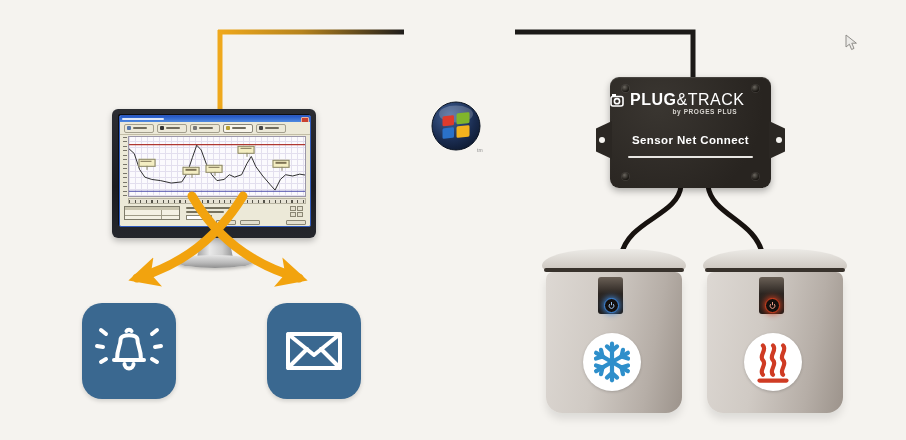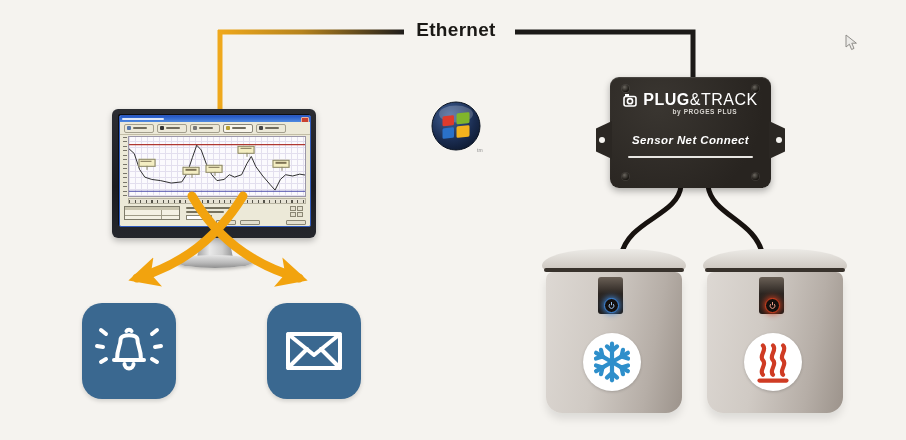--- a/index.html
+++ b/index.html
@@ -42,26 +42,26 @@
   .wide-btn{height:5px;background:#e3dfce;border:.6px solid #8a8674;box-sizing:border-box;border-radius:1px;}
 
   
   .device{left:610px;top:77px;width:161px;height:111px;background:radial-gradient(circle at 30% 25%,#3a3631,#282420 75%);border-radius:9px;box-shadow:0 3px 7px rgba(0,0,0,.3), inset 0 1px 1px rgba(255,255,255,.12);z-index:2;color:#fff;}
   .tab{position:absolute;width:16px;height:38px;background:#2b2723;top:44px;}
   .tab.left{left:-14px;clip-path:polygon(100% 0,0 20%,0 80%,100% 100%);}
   .tab.right{right:-14px;clip-path:polygon(0 0,100% 20%,100% 80%,0 100%);}
   .tab-hole{position:absolute;width:6px;height:6px;border-radius:50%;background:var(--bg,#f5f3ef);top:16px;}
   .tab.left .tab-hole{left:3px;} .tab.right .tab-hole{right:3px;}
   .screw{position:absolute;width:7px;height:7px;border-radius:50%;background:radial-gradient(circle at 35% 30%,#6a665f,#16130f 75%);box-shadow:0 0 0 1px rgba(255,255,255,.08);}
-  .brand-row{position:absolute;left:0;top:14px;width:100%;display:flex;justify-content:center;align-items:center;gap:5px;}
+  .brand-row{position:absolute;left:0;top:14px;width:100%;display:flex;align-items:center;gap:5px;}
   .brand-text{font-size:16px;letter-spacing:.5px;color:#fff;white-space:nowrap;}
   .brand-text .b{font-weight:bold;}
   .brand-text .r{font-weight:300;}
   .byline{position:absolute;left:0;top:31px;width:79%;text-align:right;font-size:6.5px;letter-spacing:.6px;color:#d8d5d0;font-weight:bold;}
-  .model{position:absolute;left:0;top:57px;width:100%;text-align:center;font-size:11.5px;font-weight:bold;letter-spacing:.4px;font-style:italic;}
+  .model{position:absolute;left:0;top:57px;width:100%;text-align:center;font-size:11.5px;font-weight:bold;letter-spacing:.4px;}
   .dev-line{position:absolute;left:11%;top:79px;width:78%;height:1.5px;background:#e8e6e2;border-radius:1px;}
   .website{position:absolute;left:0;top:87px;width:100%;text-align:center;font-size:8.5px;font-weight:bold;letter-spacing:.3px;color:#f2f0ec;}
 
   
   .alert-card{width:94px;height:96px;border-radius:20px;background:var(--icon-blue,#3a6890);box-shadow:0 2px 4px rgba(0,0,0,.15);z-index:2;display:flex;align-items:center;justify-content:center;}
   .bell-card{left:82px;top:303px;}
   .mail-card{left:267px;top:303px;}
 
   
   .tank{width:144px;height:164px;z-index:2;}
@@ -88,21 +88,20 @@
           <stop offset="1" stop-color="#221f1c"></stop>
       </linearGradient>
     </defs>
     <line x1="220" y1="30" x2="220" y2="112" stroke="#efa81c" stroke-width="5"></line>
     <line x1="218" y1="32" x2="404" y2="32" stroke="url(#cableFade)" stroke-width="5"></line>
     <path d="M 515 32 L 693 32 L 693 92" fill="none" stroke="#1c1a18" stroke-width="5"></path>
     <path d="M 681 186 C 678 216, 628 220, 621 256" fill="none" stroke="#17120f" stroke-width="5" stroke-linecap="round"></path>
     <path d="M 708 186 C 712 216, 756 220, 763 256" fill="none" stroke="#17120f" stroke-width="5" stroke-linecap="round"></path>
   </svg>
 
-  <div class="abs eth-label" style="z-index:3;">Ethernet</div>
 
   <div class="abs monitor-neck"></div>
   <div class="abs monitor-base"></div>
   <div class="abs monitor-bezel">
     <div class="abs monitor-chin-dot"></div>
     <div class="abs monitor-screen">
       <div class="abs mini-window">
         <div class="abs mini-title">
           <div class="abs mini-title-text"></div>
           <div class="abs mini-close"></div>

